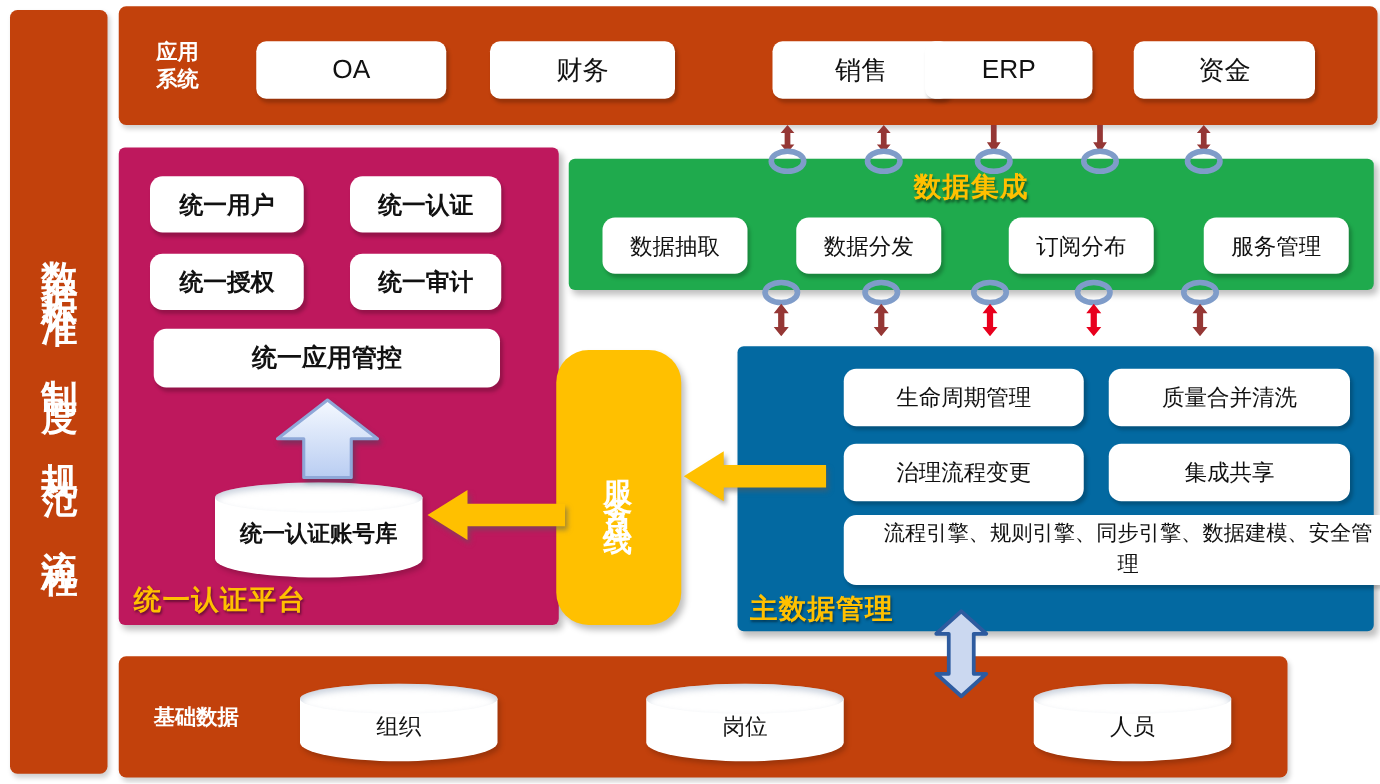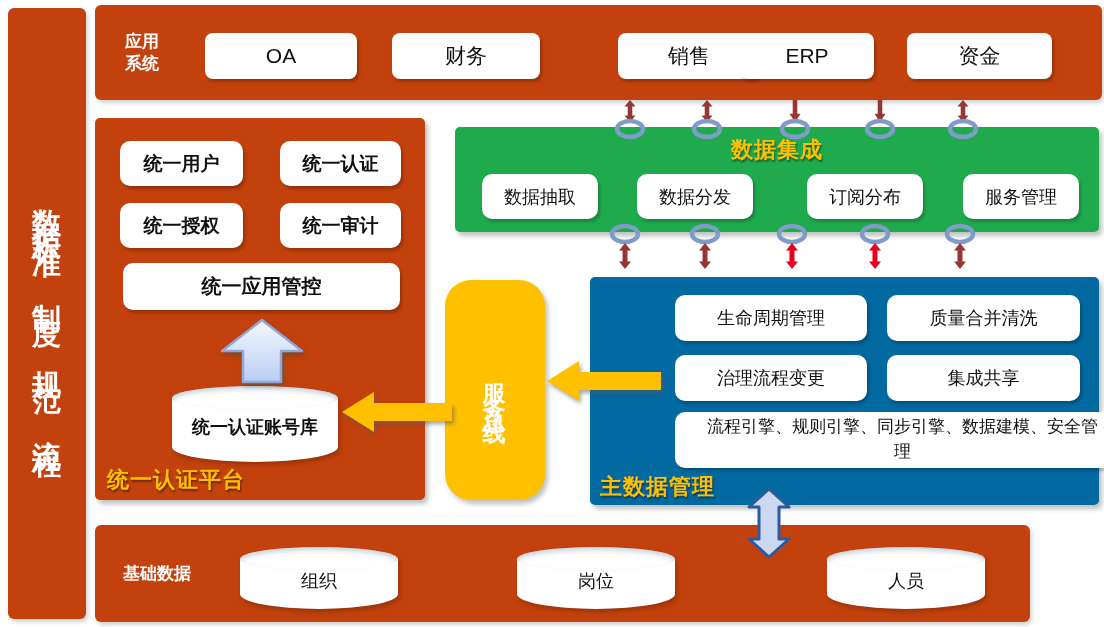--- a/index.html
+++ b/index.html
@@ -1,21 +1,21 @@
 <!DOCTYPE html>
 <html><head>
 <meta charset="utf-8">
 <style>
   html,body{margin:0;padding:0;background:#fff;}
   .stage{position:relative;width:1104px;height:627px;background:#fff;overflow:hidden;
          font-family:"Liberation Sans","DejaVu Sans",sans-serif;}
   
   .bar{position:absolute;background:#c2410c;border-radius:6px;box-shadow:2px 3px 4px rgba(0,0,0,0.18);}
   .panel{position:absolute;border-radius:5px;box-shadow:3px 4px 5px rgba(0,0,0,0.25);}
-  .teal{background:#c2410c;}
+  .teal{background:#be185d;padding-left:22px;}
   .green{background:#1FAA4D;}
   .purple{background:#0369a1;}
   .bus{background:#FFC000;border-radius:26px;}
   
   .wbox{position:absolute;background:#fff;border-radius:10px;display:flex;align-items:center;
         justify-content:center;color:#111;box-shadow:2px 3px 3px rgba(0,0,0,0.22);
         font-size:18px;text-align:center;}
   .wbox.bold{font-weight:700;font-size:19px;}
   .sysbox{border-radius:8px;font-size:21px;}
   

